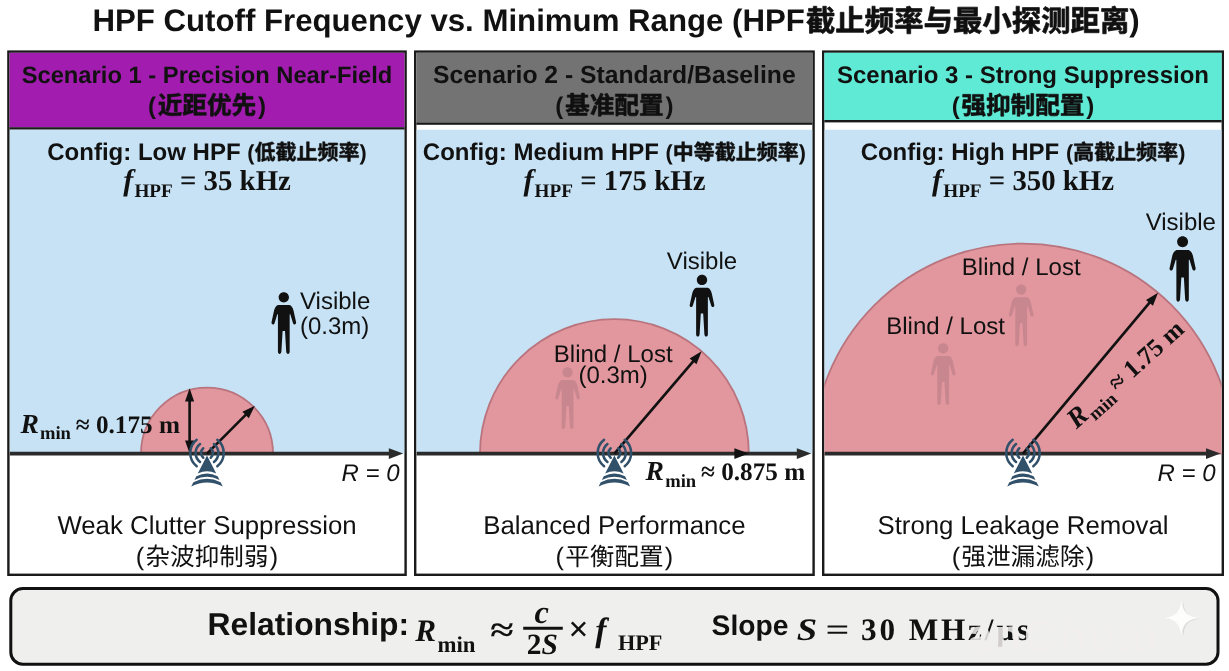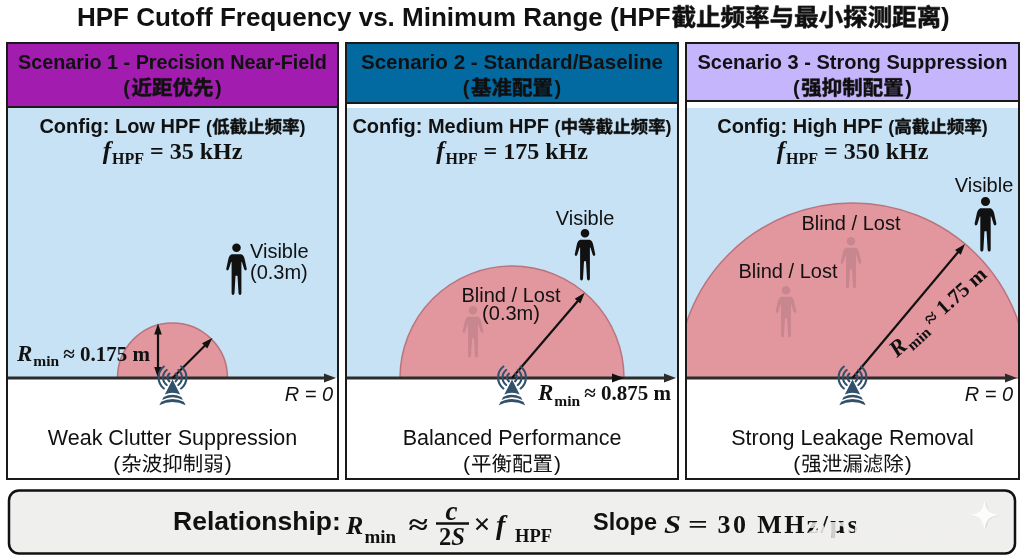--- a/index.html
+++ b/index.html
@@ -67,21 +67,21 @@
     <text x="242" y="149.5" font-size="20" fill="#111">Visible</text>
     <text x="242" y="170.5" font-size="20" fill="#111">(0.3m)</text>
     <text x="325" y="292.5" font-size="20" font-style="italic" text-anchor="end" fill="#111">R = 0</text>
     <use href="#radar" transform="translate(164.5,270)"></use>
     <text x="164.5" y="337" font-size="21.5" fill="#111" text-anchor="middle">Weak Clutter Suppression</text>
     <text x="105.2" y="363" font-size="21" fill="#111">(</text>
     <path d="M102 -722H688V-650H102ZM647 -722H722V-509Q722 -491 728 -486Q734 -481 755 -481Q760 -481 773 -481Q786 -481 801 -481Q817 -481 830 -481Q844 -481 850 -481Q864 -481 871 -488Q878 -496 881 -521Q884 -545 885 -596Q893 -591 905 -585Q916 -579 930 -574Q943 -570 952 -567Q949 -504 939 -471Q929 -437 910 -424Q891 -411 858 -411Q852 -411 836 -411Q821 -411 802 -411Q783 -411 768 -411Q752 -411 746 -411Q708 -411 686 -419Q664 -428 656 -449Q647 -470 647 -508ZM386 -840H462Q453 -758 434 -686Q414 -615 375 -556Q335 -498 266 -453Q197 -409 89 -379Q84 -393 72 -411Q59 -430 47 -441Q149 -466 212 -505Q275 -544 310 -594Q345 -645 362 -707Q378 -770 386 -840ZM263 -211 338 -188Q312 -147 277 -107Q242 -68 203 -34Q163 0 125 26Q119 19 108 8Q96 -2 85 -12Q73 -22 64 -28Q122 -60 176 -109Q230 -157 263 -211ZM637 -179 700 -213Q734 -185 772 -151Q809 -117 842 -83Q876 -49 896 -21L830 17Q811 -10 779 -45Q747 -80 710 -115Q672 -150 637 -179ZM456 -430H535V-10Q535 22 526 40Q517 57 493 66Q470 75 431 76Q392 78 333 78Q330 62 323 42Q315 21 307 6Q336 7 362 7Q389 8 408 7Q428 7 435 7Q447 6 451 2Q456 -1 456 -11ZM70 -337H926V-266H70Z M1393 -695H1898V-625H1393ZM1395 -449H1837V-381H1395ZM1597 -841H1670V-413H1597ZM1354 -695H1426V-442Q1426 -383 1422 -316Q1417 -248 1404 -178Q1390 -108 1365 -42Q1339 25 1296 79Q1290 73 1278 66Q1267 58 1255 52Q1243 45 1234 42Q1275 -11 1299 -72Q1323 -134 1335 -198Q1347 -263 1350 -326Q1354 -388 1354 -443ZM1878 -695H1890L1903 -698L1957 -684Q1938 -630 1916 -574Q1893 -519 1872 -480L1807 -501Q1825 -536 1845 -587Q1864 -637 1878 -683ZM1512 -409Q1548 -306 1611 -221Q1675 -135 1765 -75Q1854 -14 1967 16Q1959 23 1949 35Q1940 46 1932 58Q1923 70 1918 80Q1743 26 1626 -96Q1509 -218 1448 -390ZM1092 -777 1135 -830Q1165 -816 1198 -797Q1231 -778 1261 -758Q1290 -739 1309 -722L1265 -662Q1246 -679 1217 -699Q1188 -720 1155 -741Q1122 -761 1092 -777ZM1038 -506 1080 -562Q1110 -548 1144 -531Q1178 -513 1208 -494Q1238 -476 1258 -460L1215 -398Q1196 -415 1166 -434Q1136 -454 1102 -473Q1068 -492 1038 -506ZM1062 21Q1086 -18 1115 -72Q1143 -125 1172 -185Q1201 -245 1226 -301L1285 -256Q1263 -204 1236 -147Q1209 -90 1182 -35Q1154 20 1128 67ZM1809 -449H1825L1839 -451L1886 -430Q1849 -292 1779 -192Q1710 -91 1617 -24Q1524 43 1417 82Q1412 73 1404 61Q1395 49 1386 38Q1377 26 1368 20Q1473 -15 1562 -75Q1650 -135 1714 -224Q1779 -313 1809 -434Z M2578 -819 2631 -763Q2580 -740 2515 -718Q2450 -696 2391 -681Q2389 -692 2382 -707Q2375 -723 2368 -733Q2406 -745 2445 -759Q2484 -773 2519 -789Q2554 -804 2578 -819ZM2615 -729H2896V-662H2687V80H2615ZM2854 -729H2927V-176Q2927 -146 2919 -129Q2912 -111 2891 -101Q2872 -92 2839 -90Q2805 -87 2755 -87Q2754 -98 2750 -111Q2746 -124 2741 -137Q2736 -150 2730 -160Q2768 -159 2797 -159Q2827 -159 2837 -159Q2854 -159 2854 -177ZM2363 -69 2355 -135 2384 -162 2583 -232Q2585 -218 2588 -200Q2591 -183 2593 -171Q2523 -144 2480 -126Q2437 -109 2413 -98Q2390 -87 2379 -81Q2368 -75 2363 -69ZM2043 -309Q2095 -327 2168 -353Q2241 -380 2317 -409L2330 -341Q2261 -314 2191 -287Q2121 -259 2064 -237ZM2052 -638H2322V-568H2052ZM2159 -840H2228V-11Q2228 18 2221 34Q2214 50 2197 60Q2179 69 2152 72Q2124 75 2081 75Q2080 61 2074 40Q2069 20 2061 5Q2090 6 2113 6Q2136 6 2144 5Q2152 5 2156 2Q2159 -1 2159 -11ZM2363 -69Q2359 -77 2352 -88Q2345 -98 2338 -109Q2330 -119 2324 -125Q2337 -134 2353 -156Q2368 -177 2368 -212V-733H2440V-157Q2440 -157 2432 -151Q2424 -145 2413 -134Q2401 -124 2390 -112Q2378 -100 2371 -89Q2363 -78 2363 -69Z M3676 -748H3747V-194H3676ZM3854 -830H3928V-24Q3928 13 3918 32Q3908 51 3885 62Q3862 71 3822 73Q3781 76 3725 76Q3722 60 3715 37Q3708 15 3700 -3Q3745 -2 3782 -2Q3820 -1 3834 -2Q3845 -2 3850 -6Q3854 -11 3854 -23ZM3289 -836H3361V79H3289ZM3500 -351H3569V-77Q3569 -51 3563 -36Q3557 -20 3538 -11Q3521 -3 3492 -1Q3462 1 3421 1Q3419 -14 3413 -32Q3407 -51 3400 -65Q3432 -64 3455 -64Q3478 -64 3486 -64Q3500 -64 3500 -78ZM3091 -351H3528V-283H3159V-2H3091ZM3045 -522H3604V-453H3045ZM3141 -696H3565V-627H3127ZM3142 -816 3212 -802Q3194 -724 3167 -650Q3139 -575 3108 -524Q3100 -528 3088 -534Q3076 -539 3064 -544Q3051 -549 3041 -552Q3076 -603 3101 -673Q3126 -744 3142 -816Z M4137 -612H4380V-739H4083V-807H4455V-544H4137ZM4135 -413H4414V-348H4116ZM4389 -413H4464Q4464 -413 4463 -407Q4463 -401 4463 -393Q4463 -385 4462 -380Q4454 -240 4445 -154Q4436 -68 4425 -23Q4414 22 4399 39Q4386 55 4371 62Q4355 68 4334 70Q4316 72 4284 72Q4252 72 4215 70Q4214 54 4209 35Q4204 16 4196 2Q4230 5 4259 6Q4288 7 4301 7Q4313 7 4321 5Q4328 2 4335 -6Q4348 -18 4357 -59Q4366 -100 4374 -182Q4382 -264 4389 -399ZM4111 -612H4183Q4181 -568 4179 -520Q4177 -471 4175 -427Q4173 -382 4169 -348H4097Q4101 -383 4103 -428Q4106 -473 4108 -522Q4110 -570 4111 -612ZM4051 -86Q4093 -99 4147 -116Q4200 -132 4261 -153Q4322 -173 4384 -193L4395 -134Q4312 -104 4229 -74Q4145 -44 4079 -21ZM4513 -89Q4576 -108 4666 -138Q4756 -168 4849 -200L4859 -143Q4776 -111 4692 -80Q4608 -49 4541 -24ZM4576 -612H4835V-738H4531V-806H4910V-544H4576ZM4580 -413H4879V-348H4560ZM4849 -413H4923Q4923 -413 4923 -407Q4923 -401 4923 -393Q4923 -385 4922 -379Q4916 -237 4908 -149Q4901 -62 4891 -17Q4881 28 4865 46Q4851 62 4834 69Q4817 76 4793 78Q4770 80 4731 80Q4693 79 4649 77Q4648 62 4642 43Q4636 24 4627 10Q4671 14 4708 15Q4746 16 4761 16Q4775 16 4785 14Q4794 11 4801 4Q4813 -9 4822 -51Q4830 -94 4836 -178Q4843 -262 4849 -400ZM4556 -612H4629Q4628 -568 4626 -520Q4624 -471 4621 -427Q4618 -382 4615 -348H4541Q4545 -383 4548 -428Q4551 -473 4553 -522Q4556 -570 4556 -612ZM4544 -264 4574 -317Q4610 -307 4649 -293Q4689 -279 4724 -264Q4760 -248 4784 -234L4753 -175Q4730 -190 4694 -207Q4659 -223 4619 -238Q4580 -254 4544 -264ZM4094 -265 4124 -318Q4159 -308 4199 -294Q4238 -280 4274 -265Q4310 -249 4334 -235L4303 -176Q4280 -191 4244 -207Q4209 -224 4169 -239Q4130 -254 4094 -265Z" fill="#111" transform="translate(113.2,363.0) scale(0.02050)"></path>
     <text x="216.8" y="363" font-size="21" fill="#111">)</text>
   </svg>
 <div class="abs" style="left:345px;top:42px;width:334px;height:438px;border:2px solid #1a1a1a;background:#fff">
-<div style="height:58px;background:#0369a1">
+<div style="height:58px;background:#737373">
 <svg width="330" height="62" viewBox="0 0 330 62">
 <text x="165.0" y="25" font-size="20.6" font-weight="bold" fill="#111" text-anchor="middle" font-family="Liberation Sans">Scenario 2 - Standard/Baseline</text>
 <text x="115.8" y="51" font-size="20" font-weight="bold" fill="#111" font-family="Liberation Sans">(</text>
 <path d="M86 -774H919V-677H86ZM122 -36H888V62H122ZM294 -634H702V-550H294ZM294 -506H702V-422H294ZM32 -377H968V-279H32ZM260 -196H742V-101H260ZM224 -850H344V-324H224ZM659 -849H782V-323H659ZM437 -259H559V21H437ZM285 -349 386 -312Q354 -259 309 -212Q263 -164 210 -126Q157 -87 100 -62Q91 -76 78 -93Q65 -110 50 -126Q36 -143 23 -153Q76 -173 126 -203Q176 -233 217 -271Q259 -309 285 -349ZM720 -349Q747 -311 787 -275Q828 -240 878 -211Q927 -182 979 -163Q966 -152 951 -136Q936 -119 922 -102Q909 -85 900 -71Q846 -95 795 -133Q744 -171 700 -217Q656 -264 625 -313Z M1431 -478H1934V-375H1431ZM1434 -282H1933V-179H1434ZM1435 -82H1969V25H1435ZM1432 -843 1542 -815Q1513 -725 1471 -639Q1430 -552 1381 -478Q1332 -403 1277 -348Q1269 -360 1253 -376Q1238 -393 1222 -410Q1206 -426 1193 -436Q1245 -483 1290 -548Q1335 -612 1372 -688Q1408 -763 1432 -843ZM1459 -676H1953V-574H1459V91H1348V-584L1436 -676ZM1638 -620H1756V-23H1638ZM1600 -800 1703 -847Q1727 -814 1750 -773Q1774 -733 1787 -704L1680 -647Q1668 -679 1645 -722Q1622 -765 1600 -800ZM1034 -761 1142 -810Q1165 -773 1190 -729Q1215 -686 1237 -644Q1259 -603 1272 -571L1155 -514Q1144 -546 1123 -589Q1103 -632 1079 -677Q1056 -722 1034 -761ZM1035 -8Q1056 -50 1082 -106Q1108 -162 1134 -226Q1160 -289 1182 -352L1293 -297Q1273 -238 1250 -179Q1228 -120 1206 -63Q1183 -7 1161 44Z M2598 -500H2877V-386H2598ZM2540 -500H2659V-83Q2659 -52 2667 -44Q2675 -36 2705 -36Q2711 -36 2726 -36Q2741 -36 2759 -36Q2777 -36 2793 -36Q2810 -36 2817 -36Q2836 -36 2846 -47Q2855 -59 2860 -93Q2864 -127 2867 -193Q2880 -183 2899 -174Q2918 -164 2939 -157Q2959 -149 2975 -145Q2969 -60 2954 -12Q2939 36 2909 56Q2879 76 2827 76Q2819 76 2805 76Q2791 76 2774 76Q2757 76 2739 76Q2722 76 2708 76Q2694 76 2687 76Q2631 76 2599 63Q2568 49 2554 14Q2540 -20 2540 -83ZM2537 -804H2936V-323H2820V-688H2537ZM2061 -627H2481V70H2386V-528H2153V84H2061ZM2110 -224H2431V-141H2110ZM2110 -72H2431V21H2110ZM2042 -813H2500V-708H2042ZM2177 -789H2255V-549H2177ZM2295 -789H2375V-549H2295ZM2196 -550H2252V-448Q2252 -420 2247 -387Q2243 -355 2230 -323Q2218 -292 2195 -266Q2188 -274 2174 -286Q2161 -298 2151 -303Q2171 -325 2181 -350Q2190 -375 2193 -401Q2196 -426 2196 -449ZM2286 -550H2342V-366Q2342 -356 2343 -353Q2344 -351 2349 -351Q2351 -351 2355 -351Q2358 -351 2361 -351Q2365 -351 2367 -351Q2378 -351 2380 -354Q2389 -347 2404 -341Q2419 -335 2432 -332Q2427 -311 2414 -301Q2400 -292 2377 -292Q2373 -292 2366 -292Q2360 -292 2353 -292Q2347 -292 2342 -292Q2310 -292 2298 -306Q2286 -320 2286 -365Z M3664 -734V-676H3780V-734ZM3441 -734V-676H3555V-734ZM3220 -734V-676H3331V-734ZM3105 -814H3901V-595H3105ZM3065 -555H3923V-467H3065ZM3434 -619 3557 -613Q3551 -559 3541 -500Q3531 -440 3521 -396H3409Q3415 -426 3420 -464Q3425 -502 3428 -543Q3432 -583 3434 -619ZM3051 -21H3953V63H3051ZM3231 -319H3770V-258H3231ZM3235 -220H3769V-161H3235ZM3238 -121H3776V-60H3238ZM3168 -428H3830V25H3712V-355H3281V25H3168Z" fill="#111" stroke="#111" stroke-width="25" transform="translate(124.0,51.0) scale(0.02050)"></path>
 <text x="207.5" y="51" font-size="20" font-weight="bold" fill="#111" font-family="Liberation Sans">)</text>
 </svg>
 </div>
 <div style="height:2px;background:#1a1a1a"></div>
 </div>
 <svg class="abs" style="left:347px;top:108px" width="330" height="370" viewBox="0 0 330 370">
@@ -109,21 +109,21 @@
     <text x="191.0" y="292.0" font-family="Liberation Serif" font-size="23" font-weight="bold" font-style="italic" fill="#111">R</text>
     <text x="207.3" y="297.5" font-family="Liberation Serif" font-size="15.5" font-weight="bold" fill="#111">min</text>
     <text x="237.2" y="292.0" font-family="Liberation Serif" font-size="21" font-weight="bold" fill="#111">≈ 0.875 m</text>
     <use href="#radar" transform="translate(165.0,270)"></use>
     <text x="165.0" y="337" font-size="21.5" fill="#111" text-anchor="middle">Balanced Performance</text>
     <text x="116.0" y="363" font-size="21" fill="#111">(</text>
     <path d="M105 -773H893V-698H105ZM52 -348H949V-273H52ZM174 -630 242 -650Q262 -614 281 -573Q300 -532 315 -492Q331 -453 337 -424L266 -399Q259 -429 245 -469Q230 -508 212 -551Q194 -593 174 -630ZM755 -655 834 -633Q816 -592 795 -549Q773 -506 752 -466Q731 -426 711 -396L646 -417Q665 -449 686 -490Q706 -532 724 -575Q742 -619 755 -655ZM459 -744H537V79H459Z M1285 -199H1703V-137H1285ZM1404 -836 1472 -826Q1448 -750 1408 -668Q1368 -586 1305 -516Q1297 -527 1281 -540Q1265 -552 1253 -558Q1292 -599 1321 -647Q1350 -696 1371 -744Q1391 -793 1404 -836ZM1425 -756H1580V-696H1395ZM1377 -412V-324H1618V-412ZM1377 -550V-464H1618V-550ZM1320 -605H1678V-269H1320ZM1472 -579H1529V-298H1472ZM1463 -116 1506 -158Q1539 -136 1574 -108Q1608 -80 1638 -53Q1668 -25 1686 -2L1640 45Q1623 22 1593 -6Q1563 -35 1529 -64Q1495 -93 1463 -116ZM1557 -756H1573L1583 -759L1628 -730Q1618 -702 1603 -671Q1589 -640 1573 -612Q1558 -584 1544 -562Q1535 -570 1520 -578Q1506 -587 1494 -592Q1506 -613 1518 -639Q1530 -666 1541 -694Q1551 -722 1557 -743ZM1466 -253H1533Q1527 -194 1514 -144Q1500 -95 1475 -54Q1450 -13 1410 18Q1369 50 1308 72Q1303 60 1291 45Q1280 30 1270 21Q1342 -4 1383 -43Q1423 -82 1441 -135Q1460 -188 1466 -253ZM1198 -840 1267 -815Q1234 -754 1183 -690Q1133 -626 1083 -580Q1079 -587 1072 -598Q1064 -609 1057 -619Q1049 -630 1043 -636Q1073 -663 1102 -698Q1131 -733 1157 -770Q1182 -807 1198 -840ZM1219 -640 1286 -617Q1260 -559 1225 -499Q1190 -439 1152 -385Q1114 -332 1076 -291Q1072 -299 1064 -311Q1056 -323 1047 -336Q1038 -349 1031 -356Q1085 -410 1135 -486Q1185 -562 1219 -640ZM1148 -446 1216 -515 1217 -514V80H1148ZM1731 -771H1938V-702H1731ZM1708 -525H1958V-455H1708ZM1807 -490H1875V-7Q1875 21 1869 37Q1863 53 1844 63Q1827 71 1798 73Q1770 76 1728 76Q1726 61 1721 41Q1715 22 1708 7Q1737 8 1761 8Q1785 8 1793 7Q1802 6 1804 3Q1807 0 1807 -7Z M2592 -481H2892V-408H2592ZM2557 -481H2631V-46Q2631 -18 2641 -10Q2651 -1 2686 -1Q2694 -1 2715 -1Q2736 -1 2761 -1Q2786 -1 2809 -1Q2831 -1 2841 -1Q2864 -1 2875 -14Q2886 -27 2891 -63Q2896 -99 2898 -171Q2908 -165 2920 -158Q2932 -151 2945 -147Q2958 -142 2968 -139Q2963 -58 2952 -13Q2941 33 2916 51Q2892 70 2846 70Q2840 70 2823 70Q2806 70 2783 70Q2761 70 2739 70Q2717 70 2701 70Q2684 70 2678 70Q2632 70 2605 60Q2579 50 2568 25Q2557 0 2557 -46ZM2554 -795H2930V-340H2858V-723H2554ZM2082 -618H2482V62H2420V-553H2143V76H2082ZM2113 -214H2450V-158H2113ZM2113 -54H2450V7H2113ZM2057 -801H2505V-734H2057ZM2201 -783H2255V-571H2201ZM2314 -783H2369V-571H2314ZM2211 -572H2253V-473Q2253 -442 2247 -407Q2241 -372 2224 -338Q2208 -303 2176 -274Q2171 -281 2161 -290Q2150 -299 2143 -304Q2172 -329 2187 -358Q2201 -388 2206 -418Q2211 -448 2211 -474ZM2309 -572H2352V-365Q2352 -356 2354 -353Q2356 -350 2365 -350Q2368 -350 2375 -350Q2382 -350 2390 -350Q2398 -350 2402 -350Q2415 -350 2417 -353Q2424 -348 2435 -343Q2446 -339 2456 -336Q2453 -321 2442 -314Q2431 -307 2410 -307Q2406 -307 2396 -307Q2385 -307 2375 -307Q2365 -307 2361 -307Q2331 -307 2320 -317Q2309 -328 2309 -364Z M3651 -748V-658H3820V-748ZM3417 -748V-658H3582V-748ZM3189 -748V-658H3348V-748ZM3117 -802H3895V-603H3117ZM3068 -545H3922V-486H3068ZM3456 -622 3533 -617Q3525 -565 3513 -506Q3500 -448 3490 -405H3419Q3426 -434 3433 -472Q3440 -509 3446 -548Q3452 -588 3456 -622ZM3057 -6H3945V50H3057ZM3226 -320H3771V-275H3226ZM3230 -217H3769V-172H3230ZM3234 -113H3773V-68H3234ZM3190 -427H3808V25H3734V-376H3262V25H3190Z" fill="#111" transform="translate(124.0,363.0) scale(0.02050)"></path>
     <text x="207.0" y="363" font-size="21" fill="#111">)</text>
   </svg>
 <div class="abs" style="left:685px;top:42px;width:335px;height:438px;border:2px solid #1a1a1a;background:#fff">
-<div style="height:56px;background:#c4b5fd">
+<div style="height:56px;background:#5eead4">
 <svg width="331" height="62" viewBox="0 0 331 62">
 <text x="165.5" y="25" font-size="20.0" font-weight="bold" fill="#111" text-anchor="middle" font-family="Liberation Sans">Scenario 3 - Strong Suppression</text>
 <text x="106.1" y="51" font-size="20" font-weight="bold" fill="#111" font-family="Liberation Sans">(</text>
 <path d="M384 -49Q449 -51 533 -55Q617 -59 711 -65Q805 -70 898 -76L897 31Q809 38 720 45Q630 52 548 57Q466 63 398 68ZM773 -135 870 -172Q893 -137 914 -96Q935 -54 953 -14Q970 25 979 57L874 100Q867 68 851 28Q835 -13 815 -55Q794 -98 773 -135ZM531 -362V-262H811V-362ZM427 -458H919V-166H427ZM557 -699V-622H777V-699ZM449 -797H890V-524H449ZM613 -547H727V-27L613 -23ZM97 -345H305V-238H97ZM265 -345H382Q382 -345 382 -337Q381 -329 381 -318Q381 -307 380 -299Q374 -191 367 -121Q360 -51 350 -12Q340 27 325 44Q308 63 289 72Q271 80 246 83Q226 86 193 87Q161 87 124 85Q123 61 114 29Q104 -2 90 -24Q121 -21 149 -20Q176 -20 190 -20Q201 -20 209 -22Q218 -24 225 -31Q234 -42 241 -73Q249 -105 255 -167Q260 -229 265 -328ZM72 -578H178Q174 -521 168 -459Q162 -396 156 -339Q149 -282 142 -238H33Q41 -283 48 -341Q56 -399 63 -461Q69 -523 72 -578ZM94 -578H267V-689H52V-798H378V-469H94Z M1561 -834 1638 -746Q1579 -721 1512 -699Q1444 -677 1385 -660Q1381 -678 1371 -702Q1361 -726 1351 -743Q1389 -755 1427 -770Q1465 -786 1500 -803Q1535 -819 1561 -834ZM1601 -725H1891V-620H1716V90H1601ZM1822 -725H1937V-190Q1937 -152 1929 -126Q1921 -101 1897 -86Q1874 -71 1842 -67Q1811 -63 1769 -63Q1767 -79 1760 -101Q1754 -122 1746 -143Q1738 -164 1730 -178Q1755 -177 1777 -177Q1799 -177 1807 -178Q1822 -178 1822 -193ZM1355 -52 1340 -153 1379 -190 1575 -256Q1577 -233 1581 -204Q1585 -175 1590 -157Q1522 -131 1479 -114Q1436 -96 1411 -84Q1387 -73 1374 -66Q1362 -58 1355 -52ZM1030 -337Q1085 -352 1160 -377Q1236 -401 1314 -427L1333 -320Q1263 -295 1192 -269Q1120 -244 1058 -222ZM1042 -660H1321V-550H1042ZM1133 -850H1242V-39Q1242 1 1234 25Q1226 49 1204 63Q1182 77 1151 82Q1120 87 1075 86Q1073 64 1064 32Q1056 0 1045 -24Q1069 -23 1090 -23Q1110 -22 1118 -23Q1127 -23 1130 -26Q1133 -29 1133 -38ZM1355 -52Q1349 -64 1339 -80Q1328 -96 1317 -111Q1305 -126 1295 -135Q1313 -148 1332 -175Q1351 -203 1351 -242V-743H1464V-178Q1464 -178 1453 -169Q1442 -160 1426 -146Q1409 -131 1393 -114Q1377 -97 1366 -81Q1355 -65 1355 -52Z M2643 -767H2755V-201H2643ZM2823 -832H2938V-52Q2938 -4 2927 23Q2916 50 2889 65Q2861 79 2817 84Q2774 88 2716 88Q2712 63 2702 28Q2691 -7 2680 -33Q2719 -32 2753 -32Q2788 -31 2801 -31Q2813 -32 2818 -36Q2823 -40 2823 -53ZM2265 -843H2379V89H2265ZM2467 -352H2575V-96Q2575 -61 2568 -39Q2561 -17 2539 -3Q2517 9 2488 12Q2459 15 2422 14Q2420 -8 2411 -37Q2402 -66 2392 -87Q2413 -86 2430 -86Q2448 -86 2455 -86Q2467 -86 2467 -98ZM2076 -352H2509V-245H2183V9H2076ZM2037 -533H2598V-424H2037ZM2141 -716H2559V-608H2119ZM2113 -831 2224 -808Q2207 -730 2181 -654Q2154 -578 2125 -525Q2114 -533 2094 -541Q2075 -550 2056 -557Q2036 -565 2021 -570Q2052 -618 2076 -689Q2100 -760 2113 -831Z M3598 -500H3877V-386H3598ZM3540 -500H3659V-83Q3659 -52 3667 -44Q3675 -36 3705 -36Q3711 -36 3726 -36Q3741 -36 3759 -36Q3777 -36 3793 -36Q3810 -36 3817 -36Q3836 -36 3846 -47Q3855 -59 3860 -93Q3864 -127 3867 -193Q3880 -183 3899 -174Q3918 -164 3939 -157Q3959 -149 3975 -145Q3969 -60 3954 -12Q3939 36 3909 56Q3879 76 3827 76Q3819 76 3805 76Q3791 76 3774 76Q3757 76 3739 76Q3722 76 3708 76Q3694 76 3687 76Q3631 76 3599 63Q3568 49 3554 14Q3540 -20 3540 -83ZM3537 -804H3936V-323H3820V-688H3537ZM3061 -627H3481V70H3386V-528H3153V84H3061ZM3110 -224H3431V-141H3110ZM3110 -72H3431V21H3110ZM3042 -813H3500V-708H3042ZM3177 -789H3255V-549H3177ZM3295 -789H3375V-549H3295ZM3196 -550H3252V-448Q3252 -420 3247 -387Q3243 -355 3230 -323Q3218 -292 3195 -266Q3188 -274 3174 -286Q3161 -298 3151 -303Q3171 -325 3181 -350Q3190 -375 3193 -401Q3196 -426 3196 -449ZM3286 -550H3342V-366Q3342 -356 3343 -353Q3344 -351 3349 -351Q3351 -351 3355 -351Q3358 -351 3361 -351Q3365 -351 3367 -351Q3378 -351 3380 -354Q3389 -347 3404 -341Q3419 -335 3432 -332Q3427 -311 3414 -301Q3400 -292 3377 -292Q3373 -292 3366 -292Q3360 -292 3353 -292Q3347 -292 3342 -292Q3310 -292 3298 -306Q3286 -320 3286 -365Z M4664 -734V-676H4780V-734ZM4441 -734V-676H4555V-734ZM4220 -734V-676H4331V-734ZM4105 -814H4901V-595H4105ZM4065 -555H4923V-467H4065ZM4434 -619 4557 -613Q4551 -559 4541 -500Q4531 -440 4521 -396H4409Q4415 -426 4420 -464Q4425 -502 4428 -543Q4432 -583 4434 -619ZM4051 -21H4953V63H4051ZM4231 -319H4770V-258H4231ZM4235 -220H4769V-161H4235ZM4238 -121H4776V-60H4238ZM4168 -428H4830V25H4712V-355H4281V25H4168Z" fill="#111" stroke="#111" stroke-width="25" transform="translate(114.2,51.0) scale(0.02050)"></path>
 <text x="218.2" y="51" font-size="20" font-weight="bold" fill="#111" font-family="Liberation Sans">)</text>
 </svg>
 </div>
 <div style="height:2px;background:#1a1a1a"></div>
 </div>
 <svg class="abs" style="left:687px;top:108px" width="331" height="370" viewBox="0 0 331 370">

